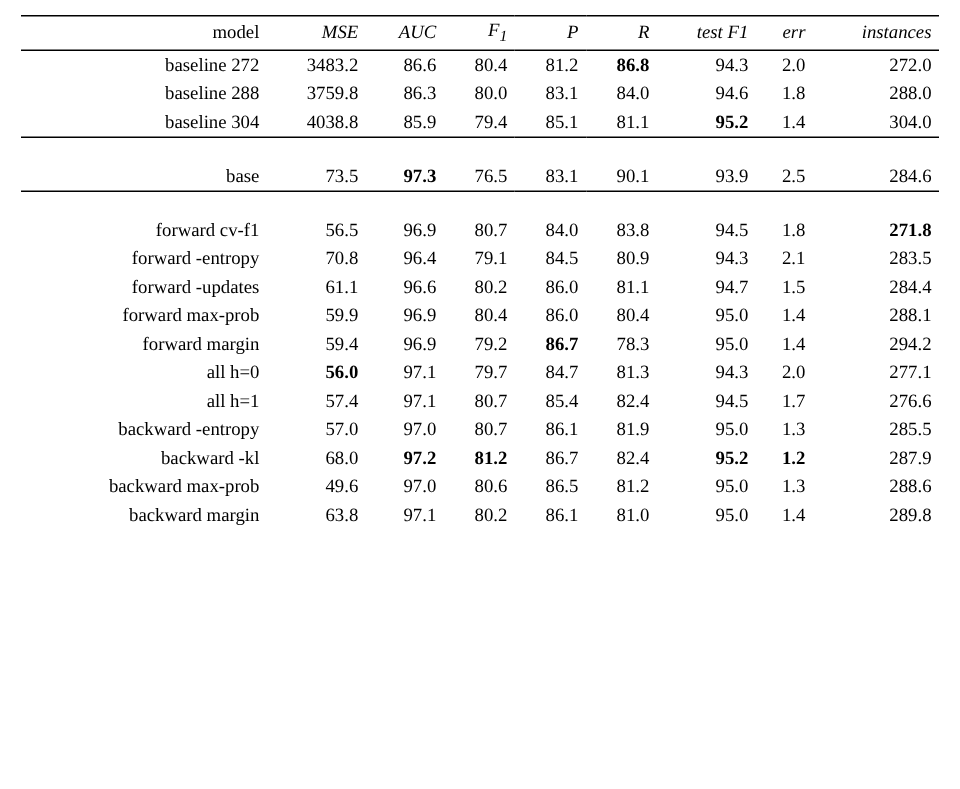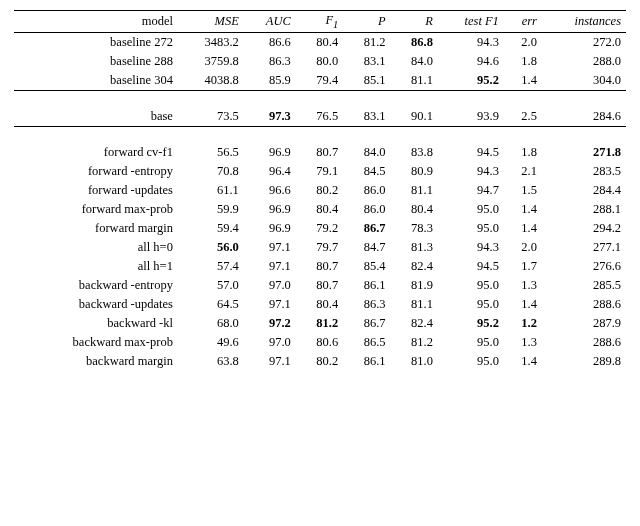--- a/index.html
+++ b/index.html
@@ -183,31 +183,20 @@
         <td>57.0</td>
         <td>97.0</td>
         <td>80.7</td>
         <td>86.1</td>
         <td>81.9</td>
         <td>95.0</td>
         <td>1.3</td>
         <td>285.5</td>
       </tr>
       <tr>
-        <td>backward -updates</td>
-        <td>64.5</td>
-        <td>97.1</td>
-        <td>80.4</td>
-        <td>86.3</td>
-        <td>81.1</td>
-        <td>95.0</td>
-        <td>1.4</td>
-        <td>288.6</td>
-      </tr>
-      <tr>
         <td>backward -kl</td>
         <td>68.0</td>
         <td><b>97.2</b></td>
         <td><b>81.2</b></td>
         <td>86.7</td>
         <td>82.4</td>
         <td><b>95.2</b></td>
         <td><b>1.2</b></td>
         <td>287.9</td>
       </tr>

